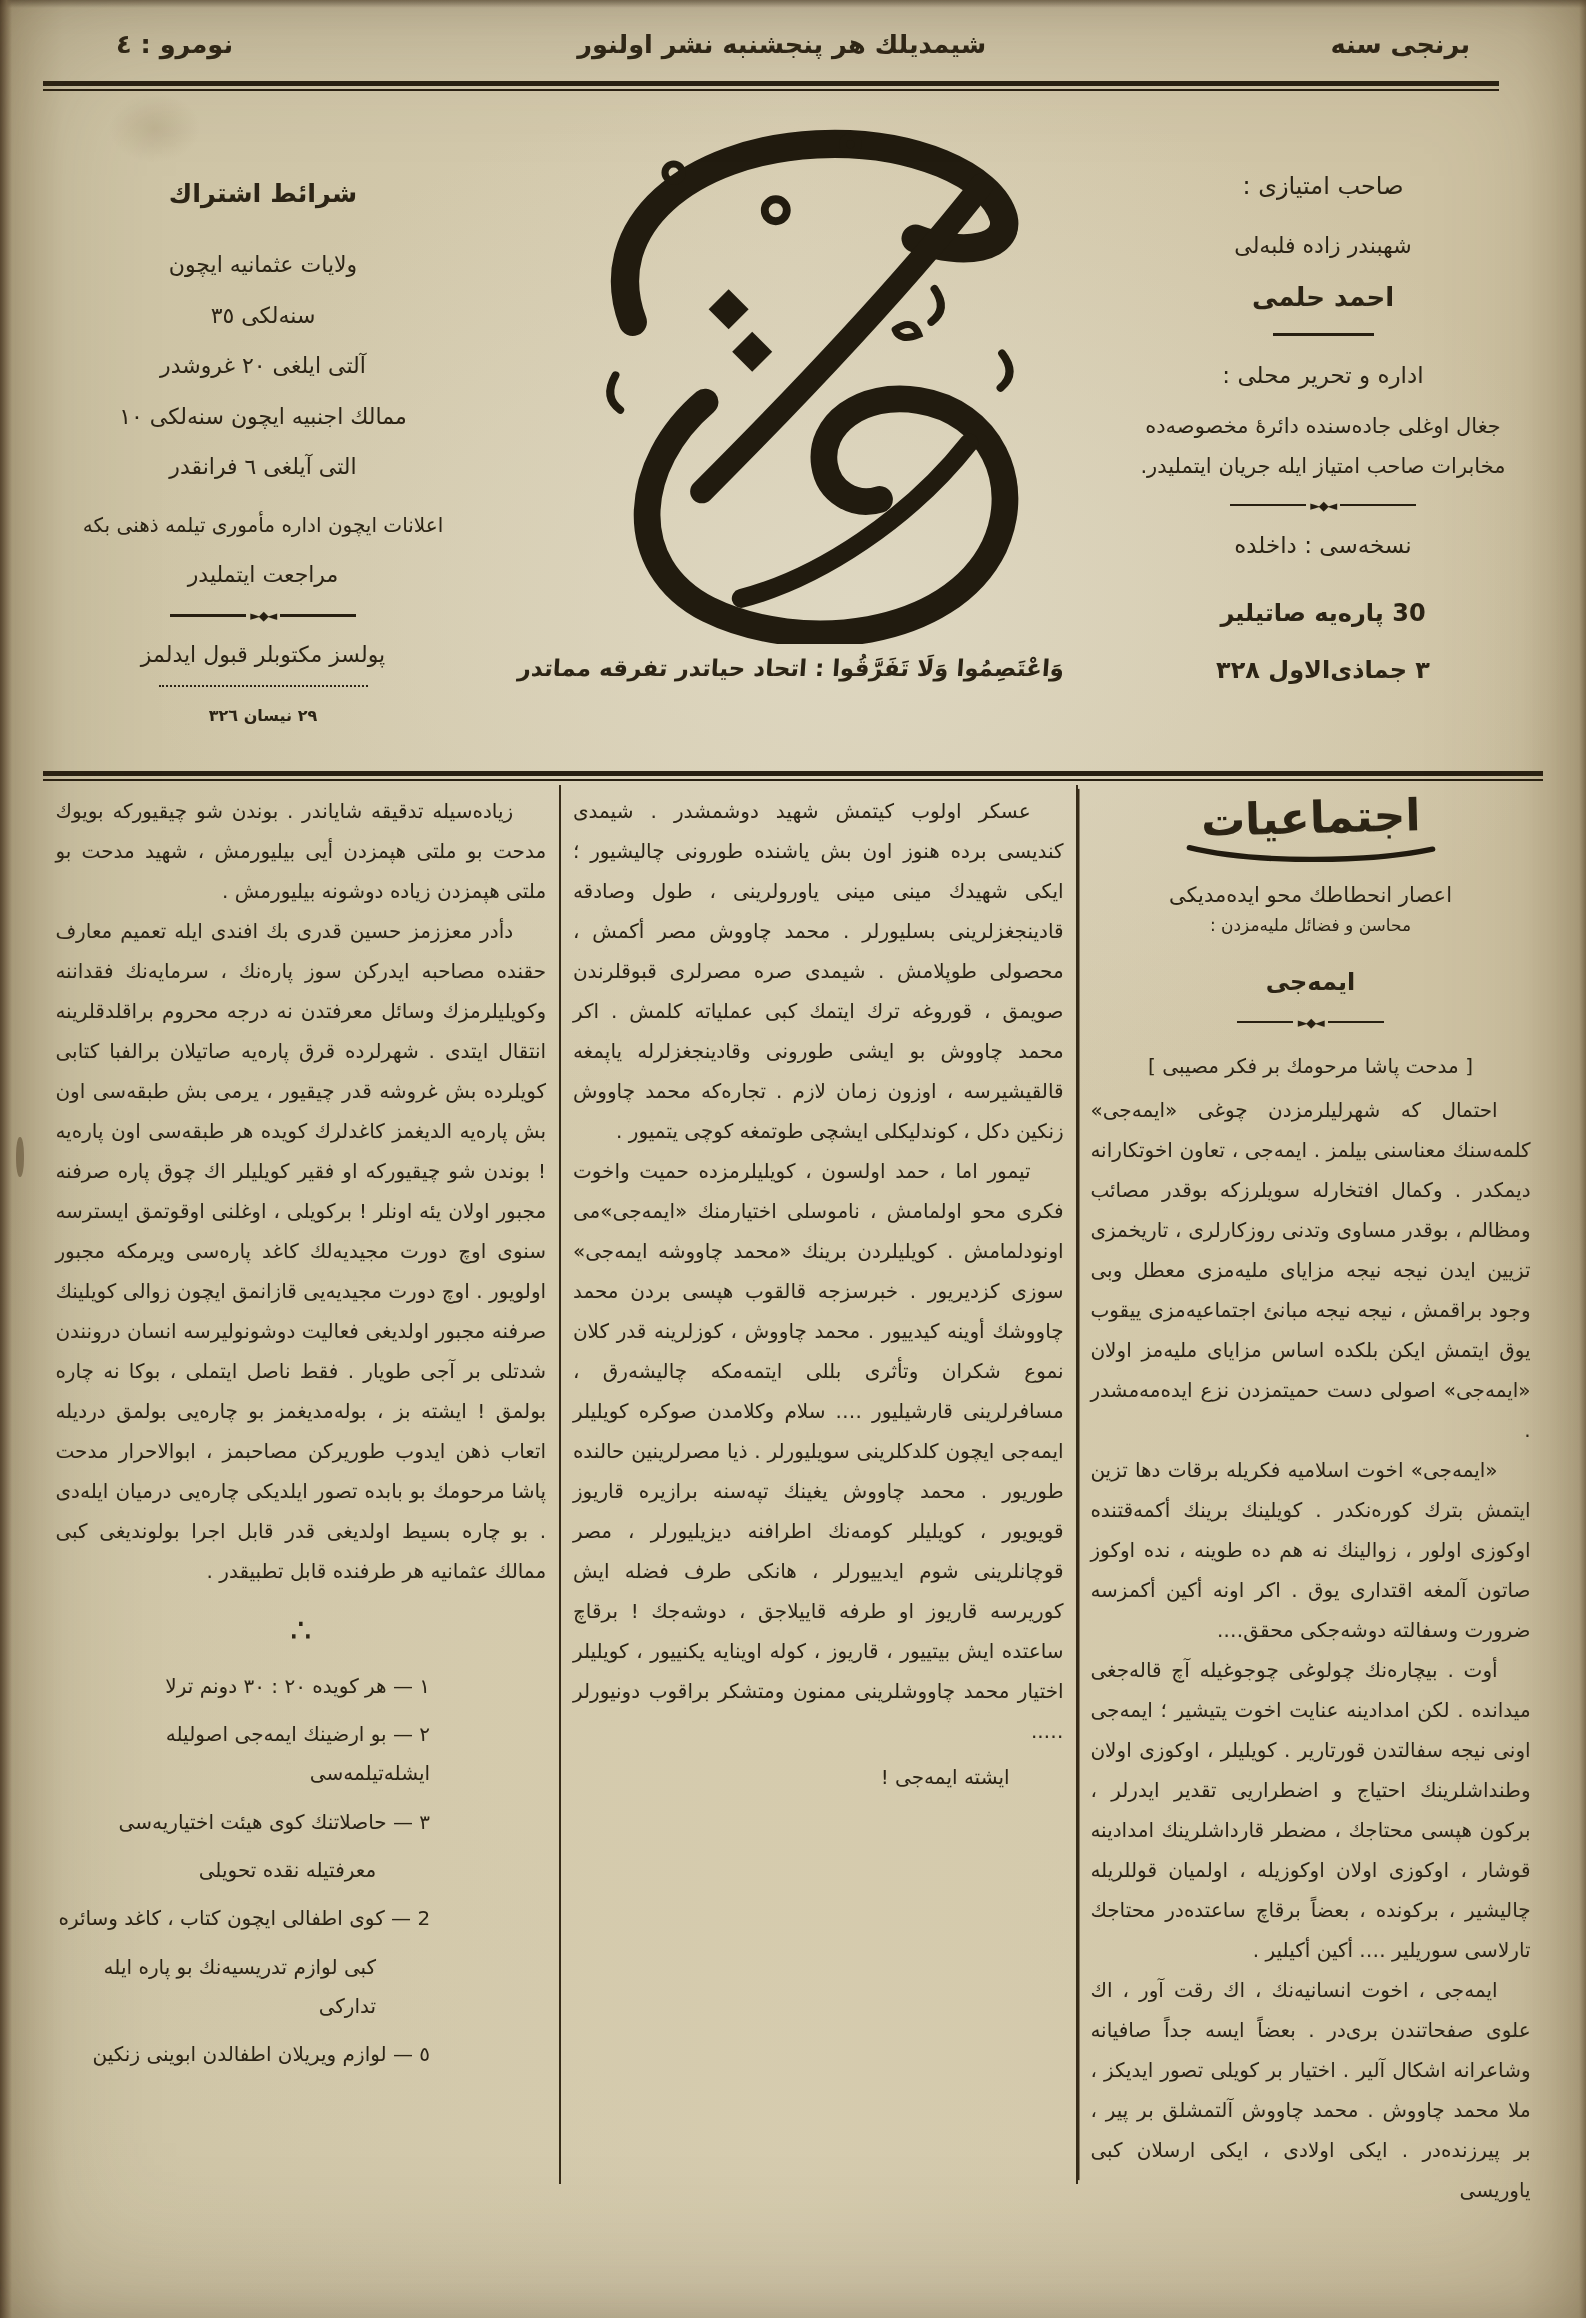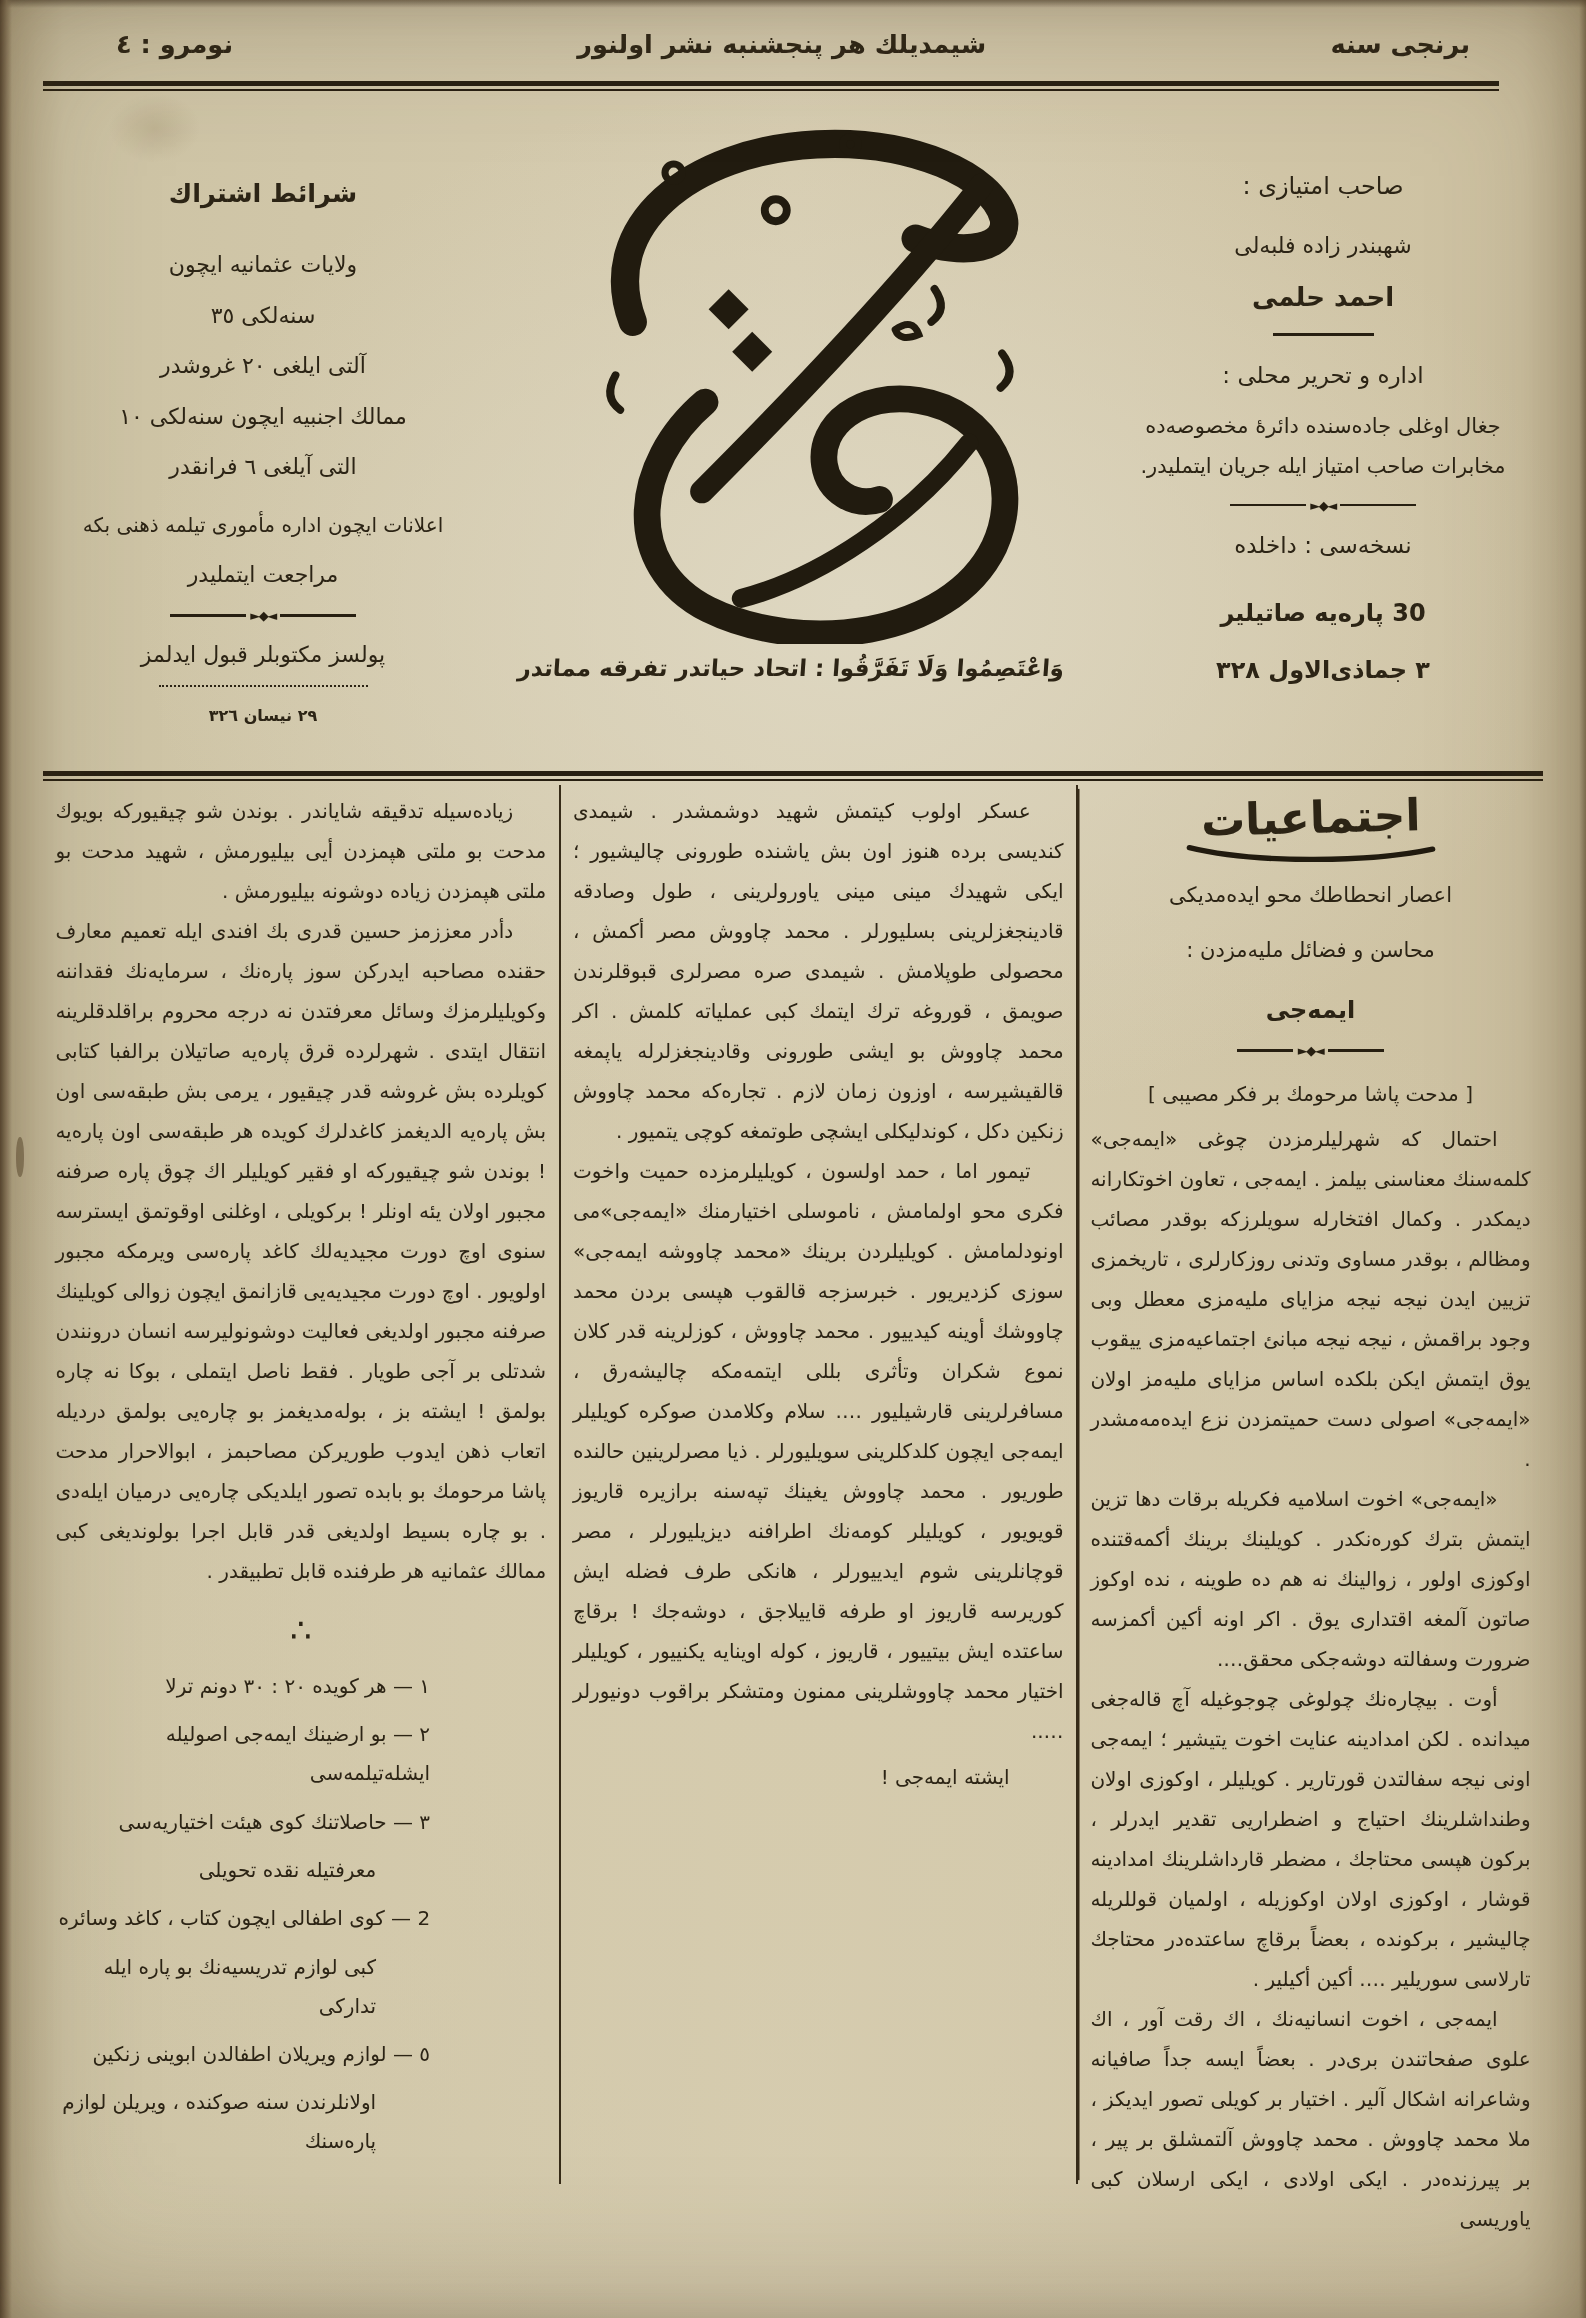--- a/index.html
+++ b/index.html
@@ -85,21 +85,21 @@
   .para{text-indent:33px;}
   .paras-right .para:first-child{text-align:center;text-indent:0;margin-bottom:4.6px;}
   .paras-mid .para:nth-child(3){text-indent:0;margin:6.2px 54px 34px 0;text-align:right;}
 
   
   .sec-head{text-align:center;margin:3.1px 0 6.2px;position:relative;}
   .sec-title{display:inline-block;font-size:44px;font-weight:700;line-height:1.1;
     transform:rotate(-1.5deg);}
   .sec-swash{display:block;margin:-3.1px auto 0;}
   .subt1{font-size:21px;line-height:1.6;margin-top:17px;text-align:center;text-indent:0;}
-  .subt2{font-size:21px;line-height:1.6;margin-top:22px;text-align:center;text-indent:0;}
+  .subt2{font-size:17px;line-height:1.6;margin-top:0;text-align:center;text-indent:0;}
   .art-title{font-size:24px;font-weight:700;margin-top:22px;text-align:center;}
   .col .orn{margin:14px auto 17px;width:147px;}
 
   
   .sep{text-align:center;font-size:34px;line-height:1;margin:22px 0 20px;}
   .list{margin:0 116px 0 0;text-align:right;}
   .li{margin-bottom:9.3px;line-height:39px;}
   .list .li:nth-child(4),
   .list .li:nth-child(6),
   .list .li:nth-child(8){margin-right:54px;}
@@ -217,21 +217,20 @@
         </div>
       <div class="sep">∴</div>
       <div class="list">
           <div class="li">١ — هر كویده ٢٠ : ٣٠ دونم ترلا</div>
           <div class="li">٢ — بو ارضینك ایمه‌جی اصولیله ایشله‌تیلمه‌سی</div>
           <div class="li">٣ — حاصلاتنك كوی هیئت اختیاریه‌سی</div>
           <div class="li">معرفتیله نقده تحویلی</div>
           <div class="li">2 — كوی اطفالی ایچون كتاب ، كاغد وسائره</div>
           <div class="li">كبی لوازم تدریسیه‌نك بو پاره ایله تداركی</div>
           <div class="li">٥ — لوازم ویریلان اطفالدن ابوینی زنكین</div>
-          <div class="li">اولانلرندن سنه صوكنده ، ویریلن لوازم پاره‌سنك</div>
         </div>
     </div>
 
   </div>
 
   <div class="vignette"></div>
 </div>
 
 
 </body></html>

